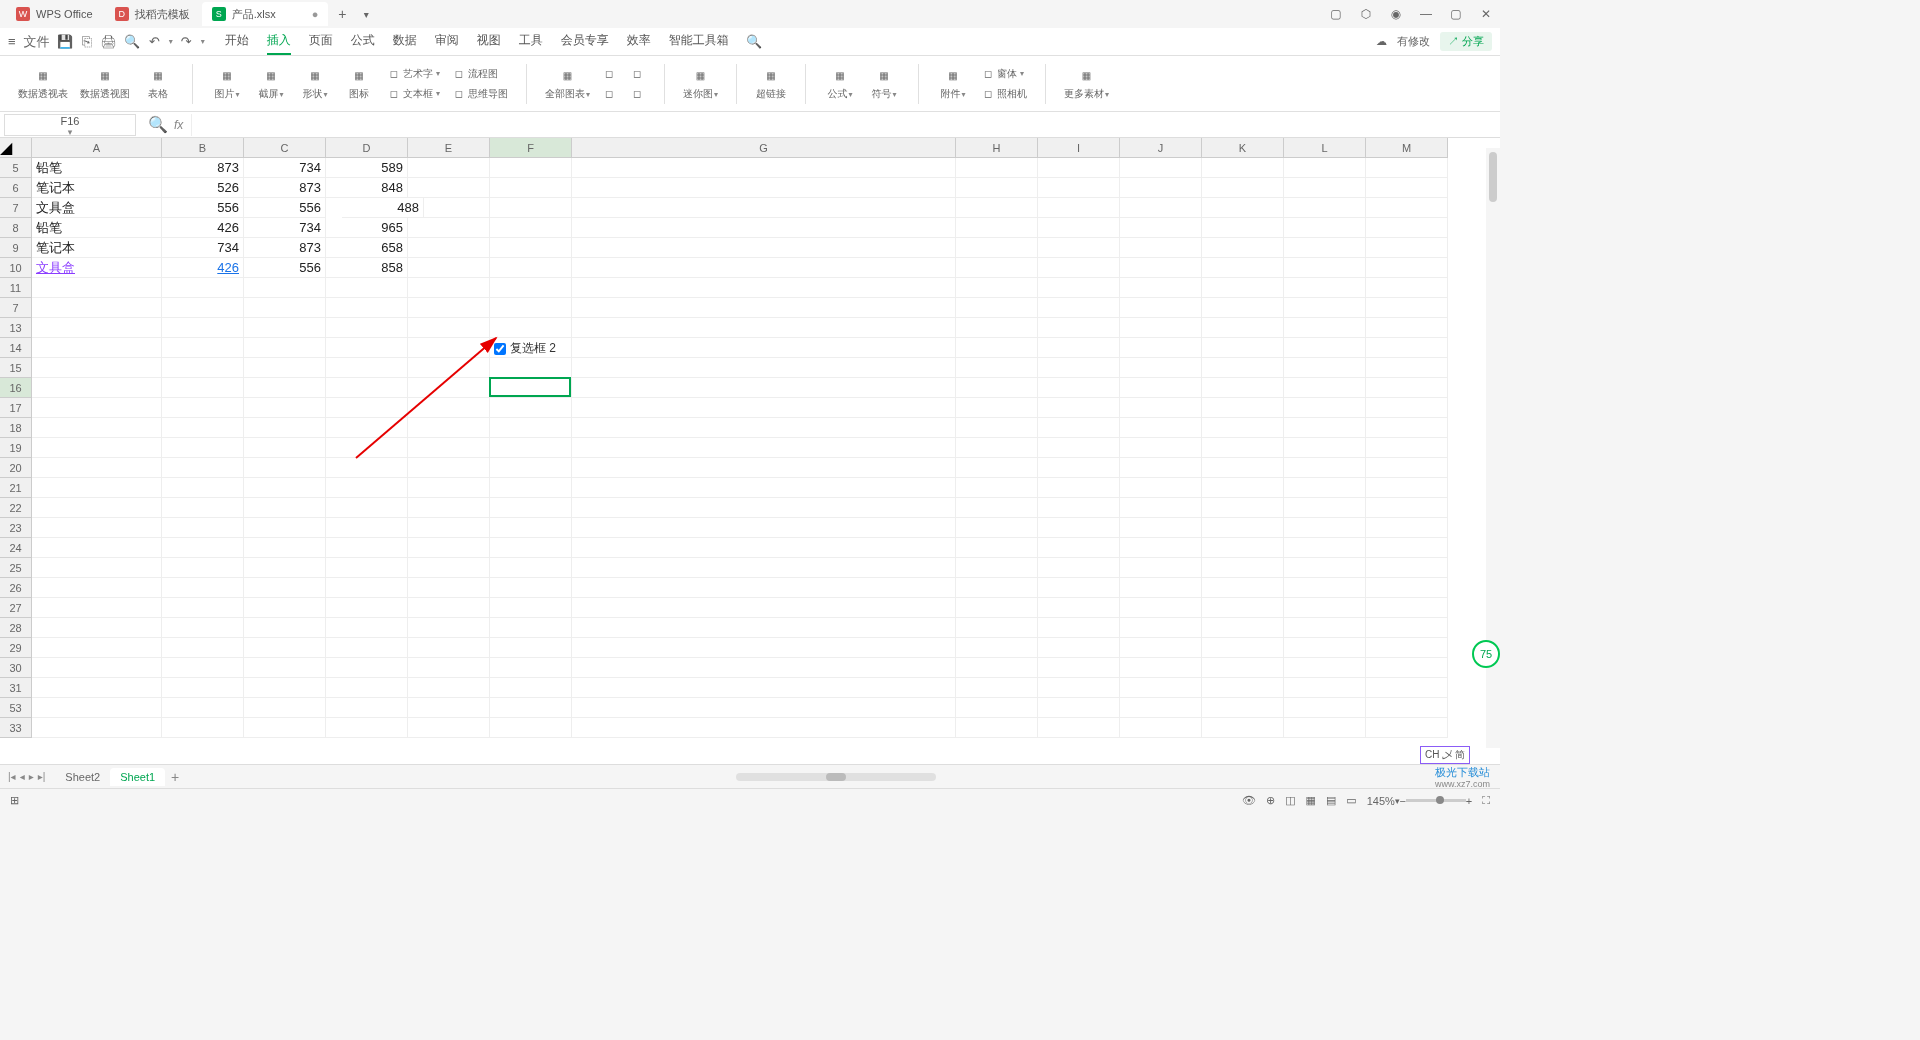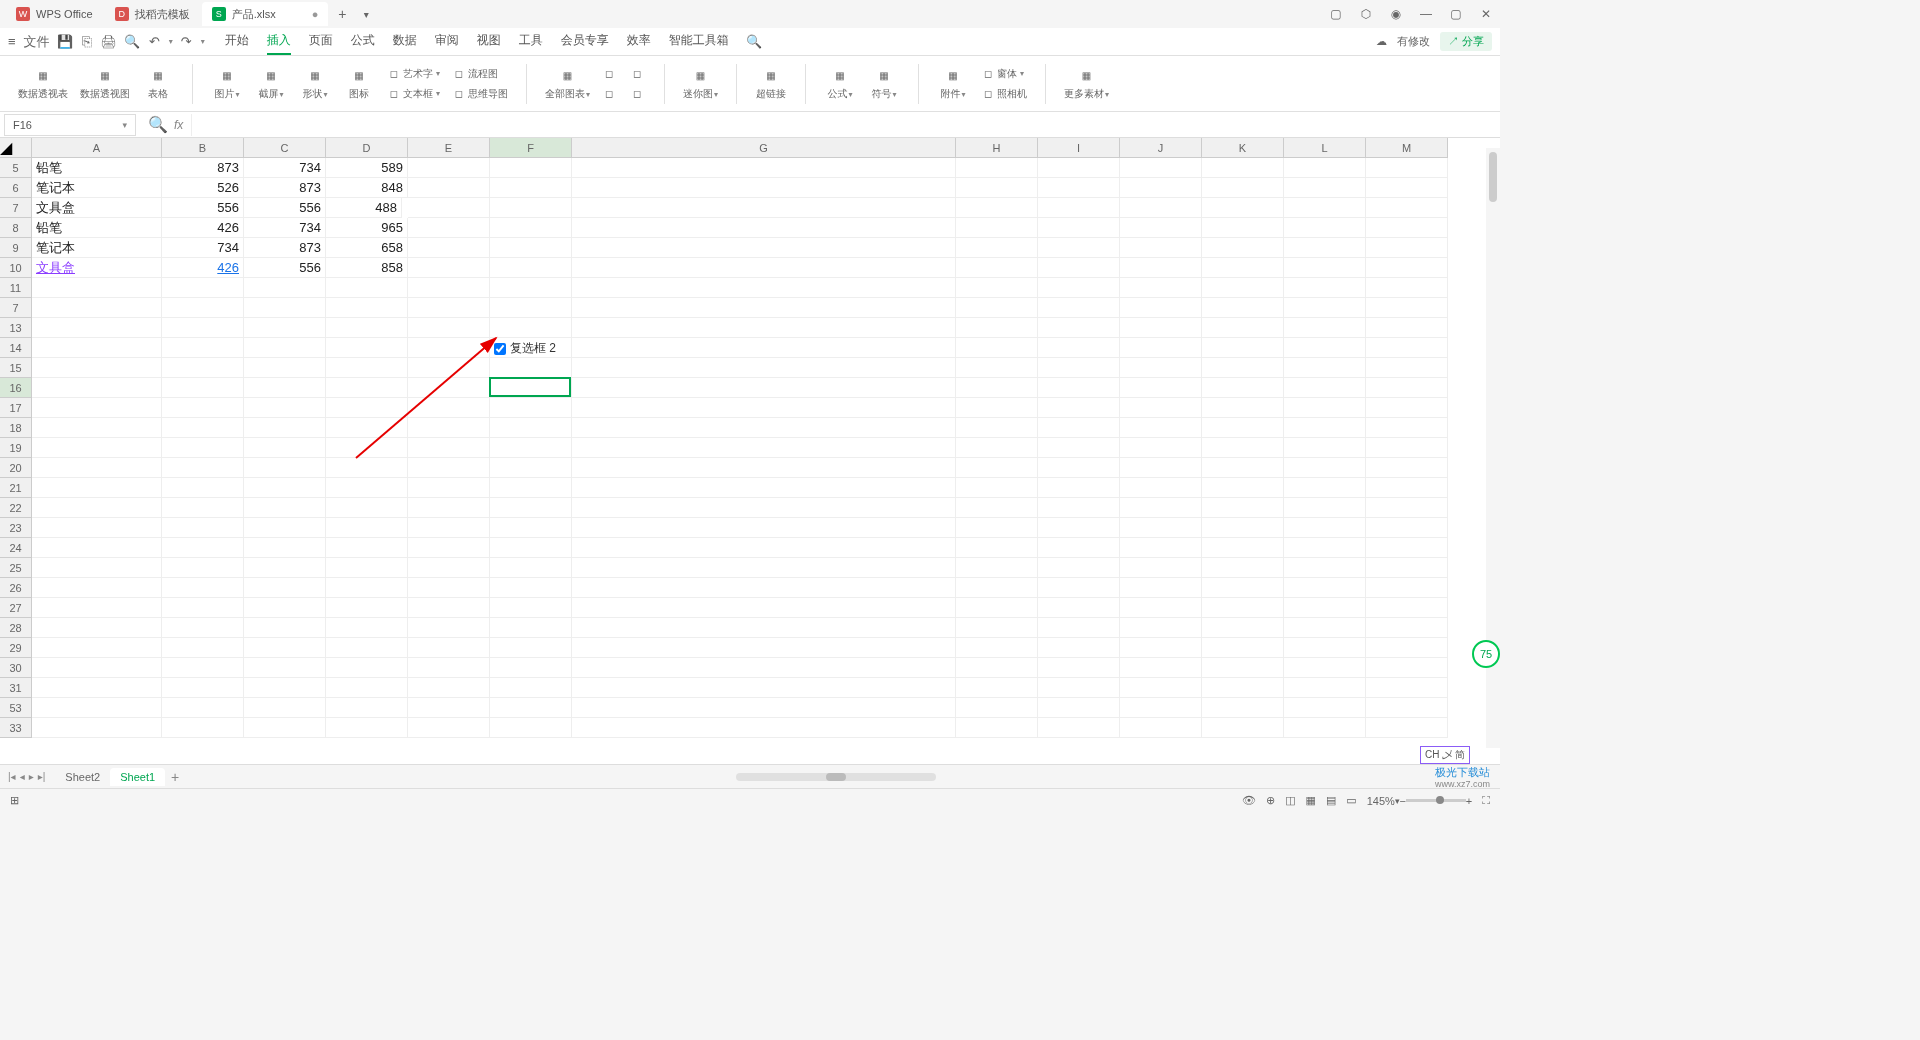--- a/index.html
+++ b/index.html
@@ -29,21 +29,21 @@
 .ribbon-group { display: flex; gap: 4px; align-items: center; }
 .ribbon-sep { width: 1px; height: 40px; background: #e0e0e0; margin: 0 6px; }
 .ribbon-item { display: flex; flex-direction: column; align-items: center; gap: 2px; font-size: 10px; color: #666; padding: 2px 4px; cursor: pointer; min-width: 40px; }
 .ribbon-little { display: flex; align-items: center; gap: 2px; font-size: 10px; color: #666; padding: 2px 4px; cursor: pointer; }
 .ribbon-stack { display: flex; flex-direction: column; gap: 2px; }
 .ri-icon { width: 18px; height: 18px; display: flex; align-items: center; justify-content: center; }
 .dd { font-size: 8px; color: #888; margin-left: 1px; }
 
 
 .formula-bar { height: 26px; background: #fff; display: flex; align-items: center; border-bottom: 1px solid #ddd; }
-.name-box { width: 132px; border: 1px solid #ddd; height: 22px; margin: 0 4px; display: flex; align-items: center; padding: 0 8px; font-size: 11px; color: #555; justify-content: space-between; }
+.name-box { width: 132px; border: 1px solid #ddd; height: 22px; margin: 0 4px; display: flex; align-items: center; padding: 0 8px; font-size: 11px; color: #555; justify-content: space-between; flex-direction: column; }
 .fx-area { display: flex; align-items: center; gap: 6px; margin-left: 8px; }
 .fx { font-style: italic; color: #888; font-size: 12px; }
 
 
 .grid-container { position: relative; background: #fff; height: 690px; display: flex; }
 .corner { width: 32px; height: 20px; background: #f0f0f0; border-right: 1px solid #ccc; border-bottom: 1px solid #ccc; position: absolute; top: 0; left: 0; }
 .col-headers { position: absolute; top: 0; left: 32px; height: 20px; display: flex; }
 .col-h { background: #f0f0f0; border-right: 1px solid #ccc; border-bottom: 1px solid #ccc; text-align: center; font-size: 11px; color: #666; line-height: 20px; }
 .col-h.sel { background: #d8e8d8; }
 .row-headers { position: absolute; top: 20px; left: 0; width: 32px; }
@@ -370,21 +370,21 @@
       <div class="cell txt" style="left: 540px; top: 20px; width: 384px; height: 20px;"></div>
       <div class="cell txt" style="left: 924px; top: 20px; width: 82px; height: 20px;"></div>
       <div class="cell txt" style="left: 1006px; top: 20px; width: 82px; height: 20px;"></div>
       <div class="cell txt" style="left: 1088px; top: 20px; width: 82px; height: 20px;"></div>
       <div class="cell txt" style="left: 1170px; top: 20px; width: 82px; height: 20px;"></div>
       <div class="cell txt" style="left: 1252px; top: 20px; width: 82px; height: 20px;"></div>
       <div class="cell txt" style="left: 1334px; top: 20px; width: 82px; height: 20px;"></div>
       <div class="cell txt" style="left: 0px; top: 40px; width: 130px; height: 20px;">文具盒</div>
       <div class="cell num" style="left: 130px; top: 40px; width: 82px; height: 20px;">556</div>
       <div class="cell num" style="left: 212px; top: 40px; width: 82px; height: 20px;">556</div>
-      <div class="cell num" style="left: 288px; top: 40px; width: 82px; height: 20px;">488</div>
+      <div class="cell num" style="left: 310px; top: 40px; width: 82px; height: 20px;">488</div>
       <div class="cell txt" style="left: 376px; top: 40px; width: 82px; height: 20px;"></div>
       <div class="cell txt" style="left: 458px; top: 40px; width: 82px; height: 20px;"></div>
       <div class="cell txt" style="left: 540px; top: 40px; width: 384px; height: 20px;"></div>
       <div class="cell txt" style="left: 924px; top: 40px; width: 82px; height: 20px;"></div>
       <div class="cell txt" style="left: 1006px; top: 40px; width: 82px; height: 20px;"></div>
       <div class="cell txt" style="left: 1088px; top: 40px; width: 82px; height: 20px;"></div>
       <div class="cell txt" style="left: 1170px; top: 40px; width: 82px; height: 20px;"></div>
       <div class="cell txt" style="left: 1252px; top: 40px; width: 82px; height: 20px;"></div>
       <div class="cell txt" style="left: 1334px; top: 40px; width: 82px; height: 20px;"></div>
       <div class="cell txt" style="left: 0px; top: 60px; width: 130px; height: 20px;">铅笔</div>

